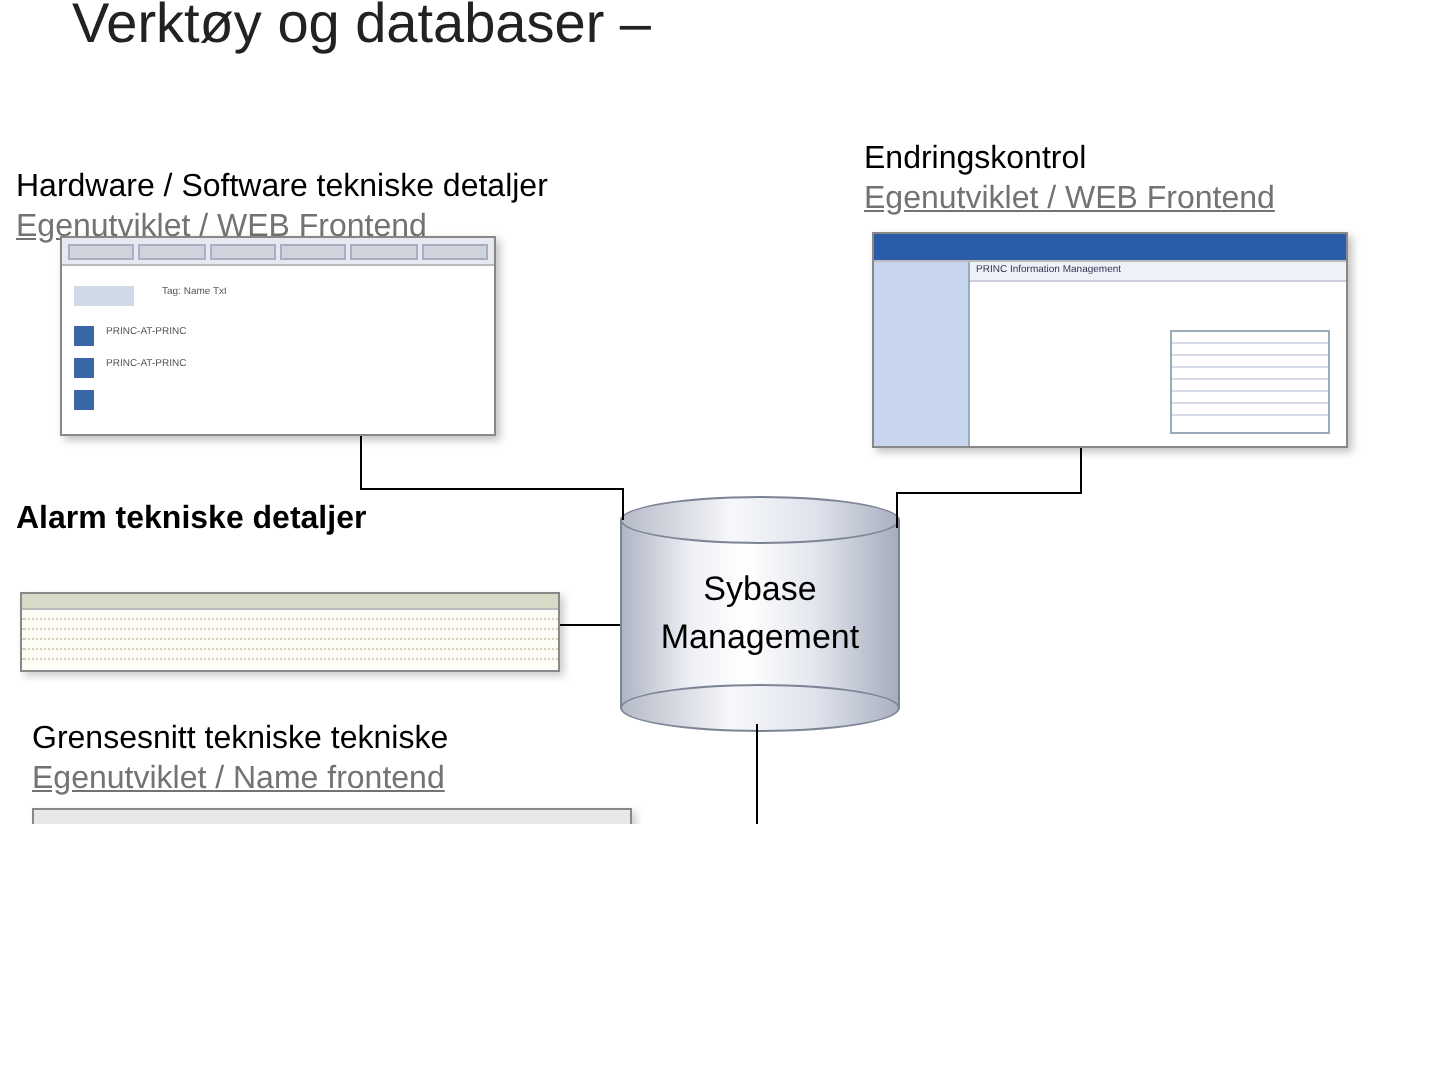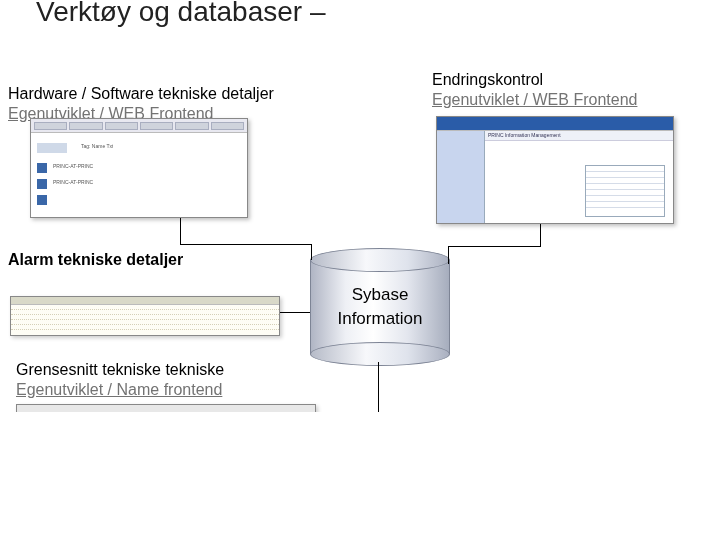--- a/index.html
+++ b/index.html
@@ -144,21 +144,21 @@
     <div class="line" style="border-color:#ddd;"></div>
       <div class="line" style="border-color:#ddd;"></div>
   </div>
 
   <div class="db" style="left:310px; top:252px;">
     <div class="cyl"></div>
     <div class="cap top"></div>
     <div class="cap bot"></div>
     <div class="labels">
       <div>Sybase</div>
-      <div>Information</div>
+      <div>Management</div>
     </div>
   </div>
 
   <div class="conn" style="left:180px; top:218px; width:1px; height:26px;"></div>
   <div class="conn" style="left:180px; top:244px; width:132px; height:1px;"></div>
   <div class="conn" style="left:311px; top:244px; width:1px; height:16px;"></div>
 
   <div class="conn" style="left:540px; top:224px; width:1px; height:22px;"></div>
   <div class="conn" style="left:448px; top:246px; width:93px; height:1px;"></div>
   <div class="conn" style="left:448px; top:246px; width:1px; height:18px;"></div>

